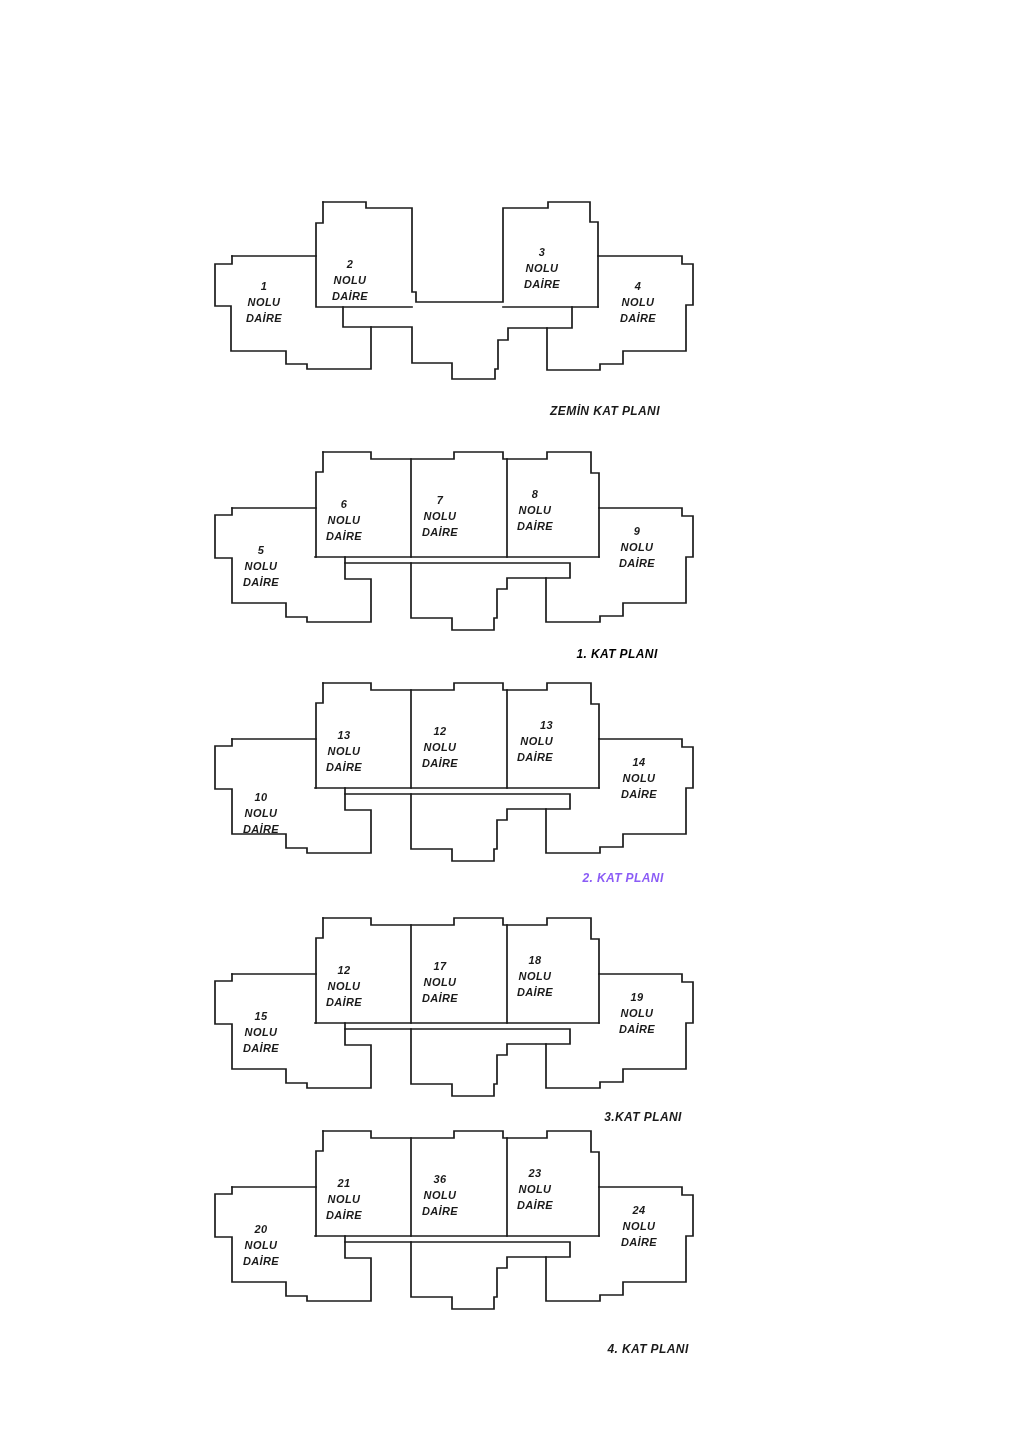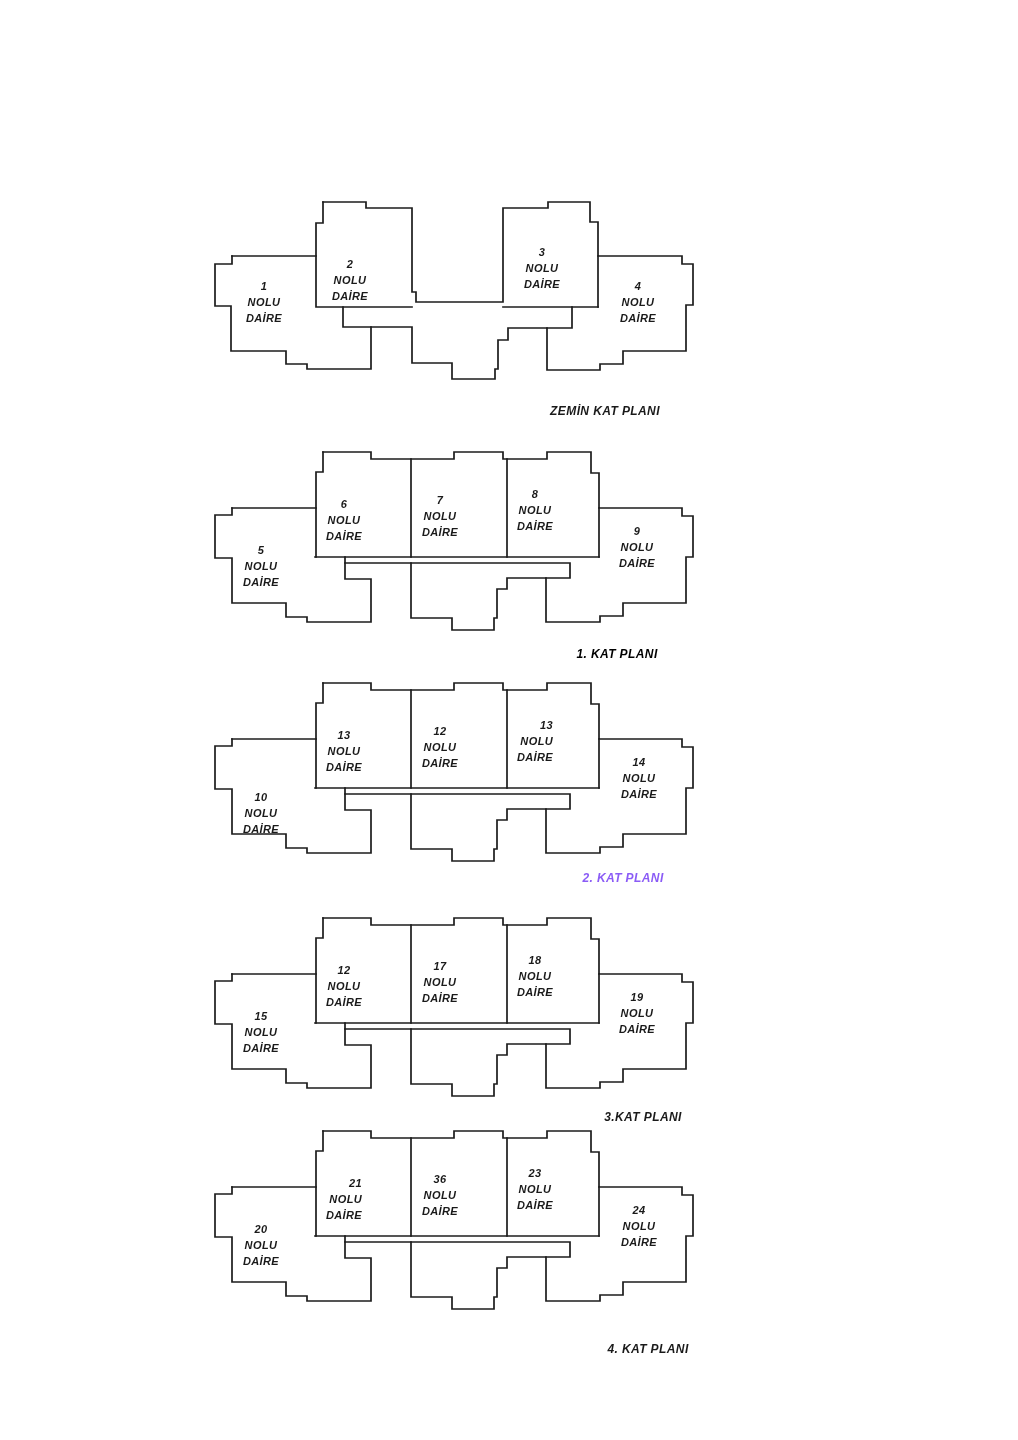--- a/index.html
+++ b/index.html
@@ -206,21 +206,21 @@
         <div>19</div>
         <div>NOLU</div>
         <div>DAİRE</div>
       </div>
       <div class="floor-title" style="left: 643px; top: 1117px; color: rgb(26, 26, 26);">3.KAT PLANI</div>
       <div class="apt-label" style="left: 261px; top: 1245px; color: rgb(26, 26, 26);">
         <div>20</div>
         <div>NOLU</div>
         <div>DAİRE</div>
       </div>
-      <div class="apt-label" style="left: 344px; top: 1199px; color: rgb(26, 26, 26); text-align: right;">
+      <div class="apt-label" style="left: 344px; top: 1199px; color: rgb(26, 26, 26);">
         <div>21</div>
         <div>NOLU</div>
         <div>DAİRE</div>
       </div>
       <div class="apt-label" style="left: 440px; top: 1195px; color: rgb(26, 26, 26);">
         <div>36</div>
         <div>NOLU</div>
         <div>DAİRE</div>
       </div>
       <div class="apt-label" style="left: 535px; top: 1189px; color: rgb(26, 26, 26);">

